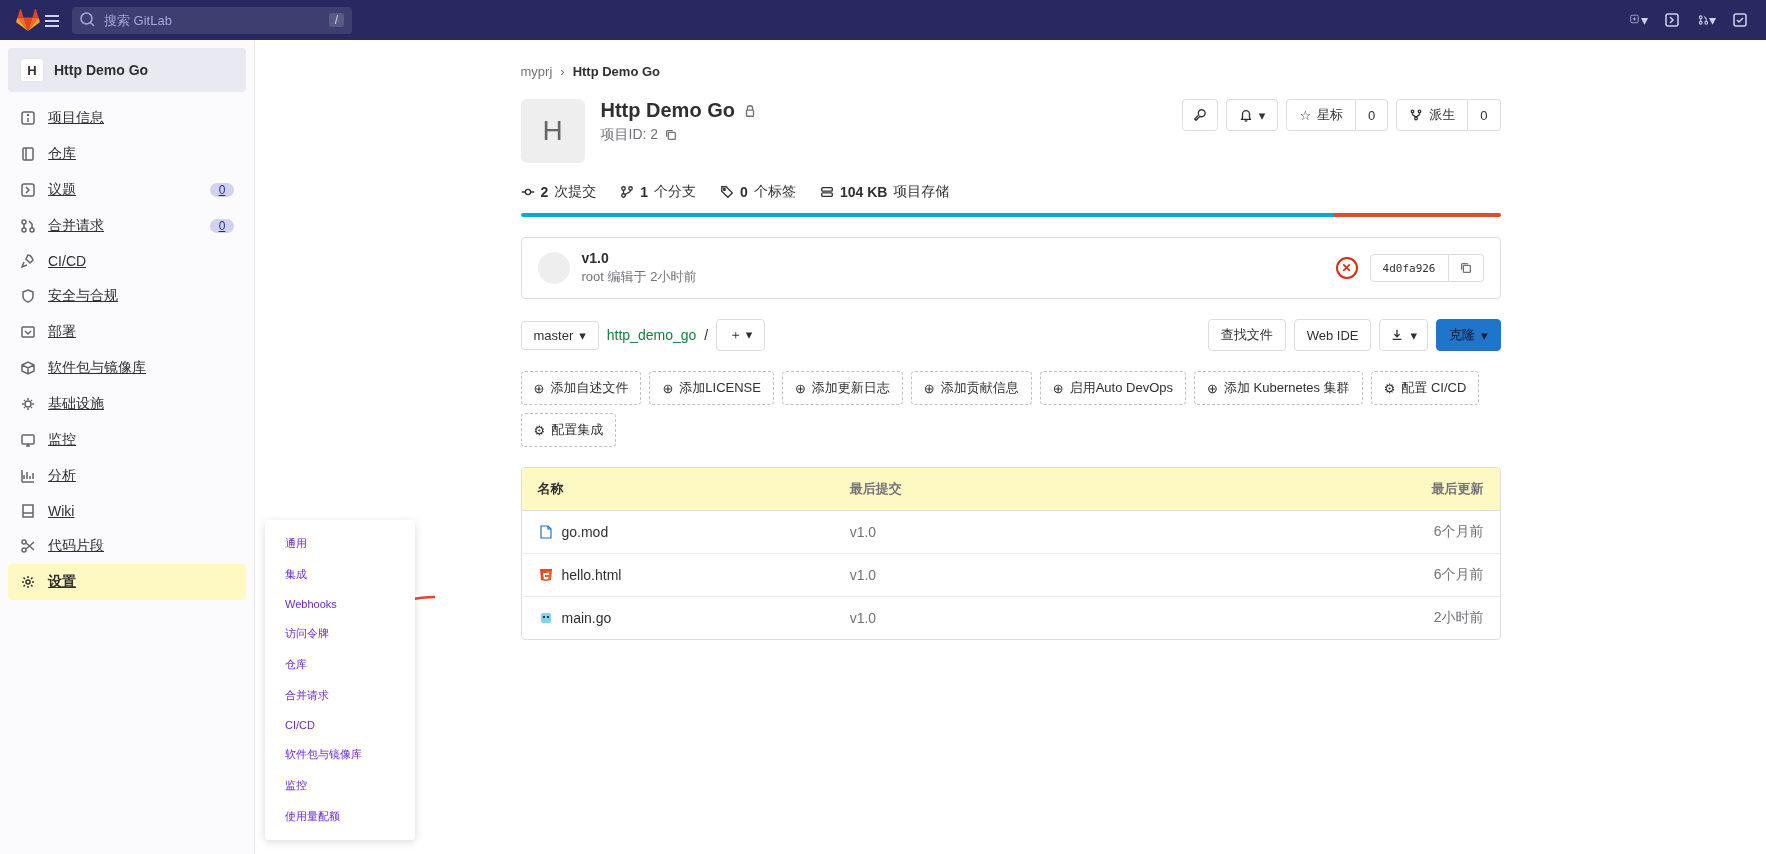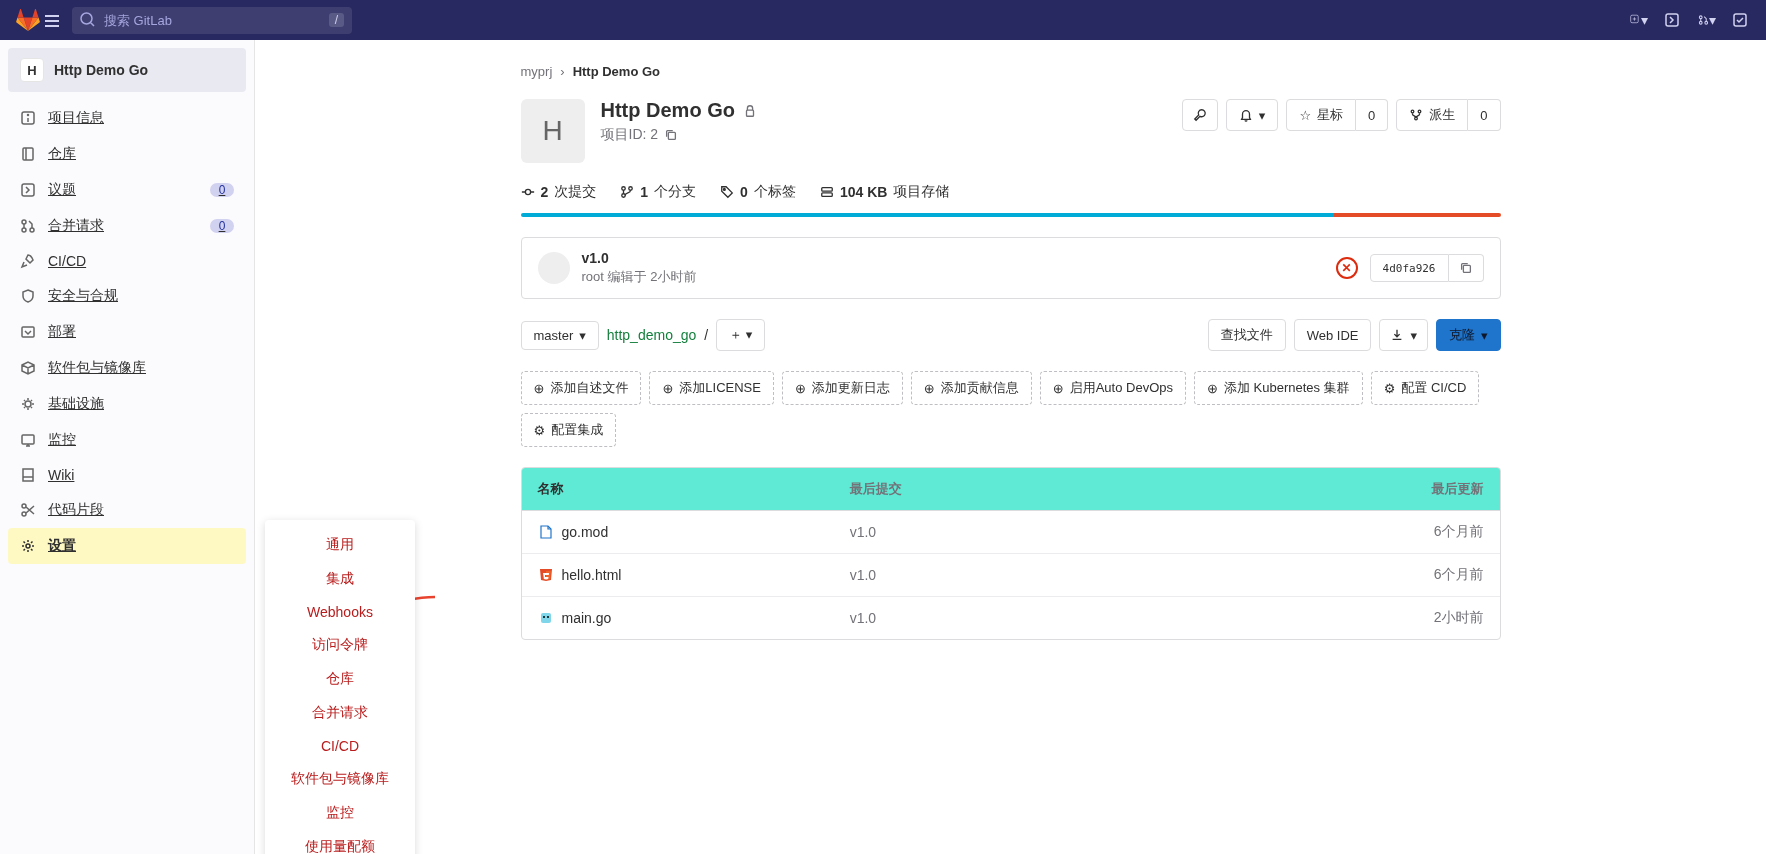--- a/index.html
+++ b/index.html
@@ -27,21 +27,21 @@
     .project-avatar { width: 24px; height: 24px; background: #fff; border: 1px solid #e5e5e5; border-radius: 4px; display: flex; align-items: center; justify-content: center; font-weight: 600; color: #333; margin-right: 10px; font-size: 13px; }
     .project-name { font-weight: 600; color: #303030; }
     .sidebar-item { display: flex; align-items: center; padding: 9px 12px; color: #303030; cursor: pointer; border-radius: 4px; text-decoration: underline; }
     .sidebar-item.active { background: #fef9c3; font-weight: 600; }
     .sidebar-item .icon { width: 16px; height: 16px; margin-right: 12px; color: #666; flex-shrink: 0; }
     .sidebar-item.active .icon { color: #303030; }
     .sidebar-badge { margin-left: auto; background: #d1d1f0; color: #24329e; border-radius: 10px; padding: 0 8px; font-size: 12px; min-width: 24px; text-align: center; }
     
     
     .flyout { position: absolute; left: 265px; top: 520px; background: #fff; border-radius: 4px; box-shadow: 0 2px 8px rgba(0,0,0,0.15); width: 150px; padding: 8px 0; z-index: 100; }
-    .flyout-item { padding: 8px 20px; cursor: pointer; color: #b91c1c; font-size: 14px; text-align: center; }
+    .flyout-item { padding: 8px 20px; cursor: pointer; color: #6d28d9; font-size: 11px; }
     
     
     .arrow { position: absolute; left: 370px; top: 592px; z-index: 99; pointer-events: none; }
     
     
     .main { flex: 1; padding: 24px 16px 16px 16px; overflow-y: auto; }
     .content { max-width: 980px; margin: 0 auto; }
     .breadcrumbs { color: #737278; font-size: 13px; margin-bottom: 20px; display: flex; align-items: center; gap: 8px; }
     .breadcrumbs a { color: #737278; text-decoration: none; }
     .breadcrumbs .current { color: #303030; font-weight: 600; }
@@ -81,21 +81,21 @@
     
     .controls-row { display: flex; align-items: center; gap: 8px; margin-bottom: 20px; }
     .path { color: #15803d; }
     .controls-right { margin-left: auto; display: flex; gap: 8px; }
     
     .suggestions { display: flex; flex-wrap: wrap; gap: 8px; margin-bottom: 20px; }
     .suggest-btn { border: 1px dashed #bfbfc3; background: #fff; border-radius: 4px; padding: 7px 12px; cursor: pointer; font-size: 13px; color: #303030; display: inline-flex; align-items: center; gap: 6px; }
     
     .file-table { border: 1px solid #dcdcde; border-radius: 4px; overflow: hidden; }
     .table-header, .table-row { display: flex; padding: 12px 16px; }
-    .table-header { background: #5eead4; font-weight: 600; color: #303030; border-bottom: 1px solid #dcdcde; font-size: 13px; }
+    .table-header { background: #fef9c3; font-weight: 600; color: #303030; border-bottom: 1px solid #dcdcde; font-size: 13px; }
     .table-row { border-bottom: 1px solid #ececef; align-items: center; }
     .table-row:last-child { border-bottom: none; }
     .col-name { flex: 0 0 33%; display: flex; align-items: center; gap: 8px; }
     .col-commit { flex: 1; color: #737278; }
     .col-updated { flex: 0 0 90px; text-align: right; color: #737278; }
     .file-icon { width: 16px; height: 16px; flex-shrink: 0; }
     .copy-icon { width: 14px; height: 14px; color: #737278; cursor: pointer; }
     .lock-icon { width: 14px; height: 14px; color: #737278; }
     
     svg { display: block; }
@@ -249,20 +249,28 @@
       <span>基础设施</span>
     </div>
     <div class="sidebar-item">
       <span class="icon">
           <svg width="16" height="16" viewBox="0 0 16 16" fill="none" stroke="currentColor" stroke-width="1.5">
             <rect x="2" y="3" width="12" height="9" rx="1"></rect>
             <path d="M6 14h4M8 12v2"></path>
           </svg>
         </span>
       <span>监控</span>
+    </div>
+    <div class="sidebar-item">
+      <span class="icon">
+          <svg width="16" height="16" viewBox="0 0 16 16" fill="none" stroke="currentColor" stroke-width="1.5">
+            <path d="M2 14V2M2 14h12M4 11V7M7 11V4M10 11V8M13 11V5"></path>
+          </svg>
+        </span>
+      <span>分析</span>
     </div>
     <div class="sidebar-item">
       <span class="icon">
           <svg width="16" height="16" viewBox="0 0 16 16" fill="none" stroke="currentColor" stroke-width="1.5">
             <path d="M3 2h10v12H3zM3 11c0-1 1-1 1-1h9"></path>
           </svg>
         </span>
       <span>Wiki</span>
     </div>
     <div class="sidebar-item">

